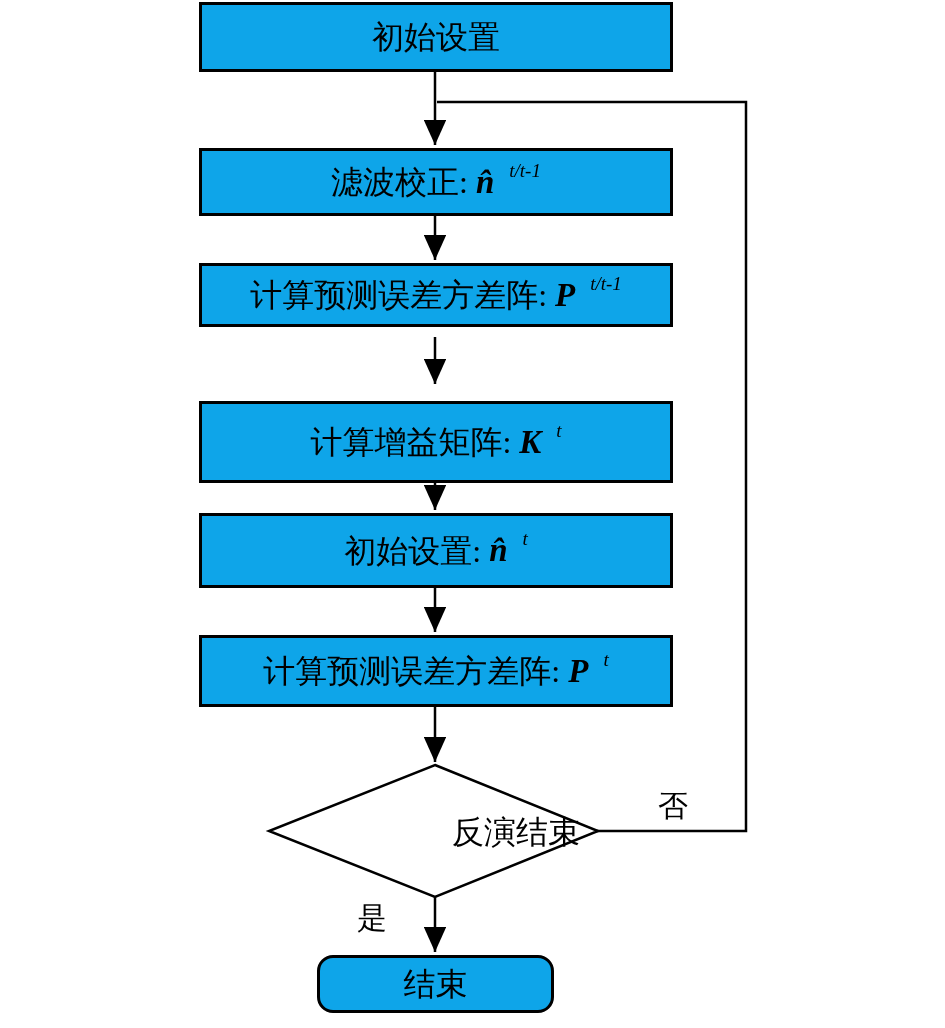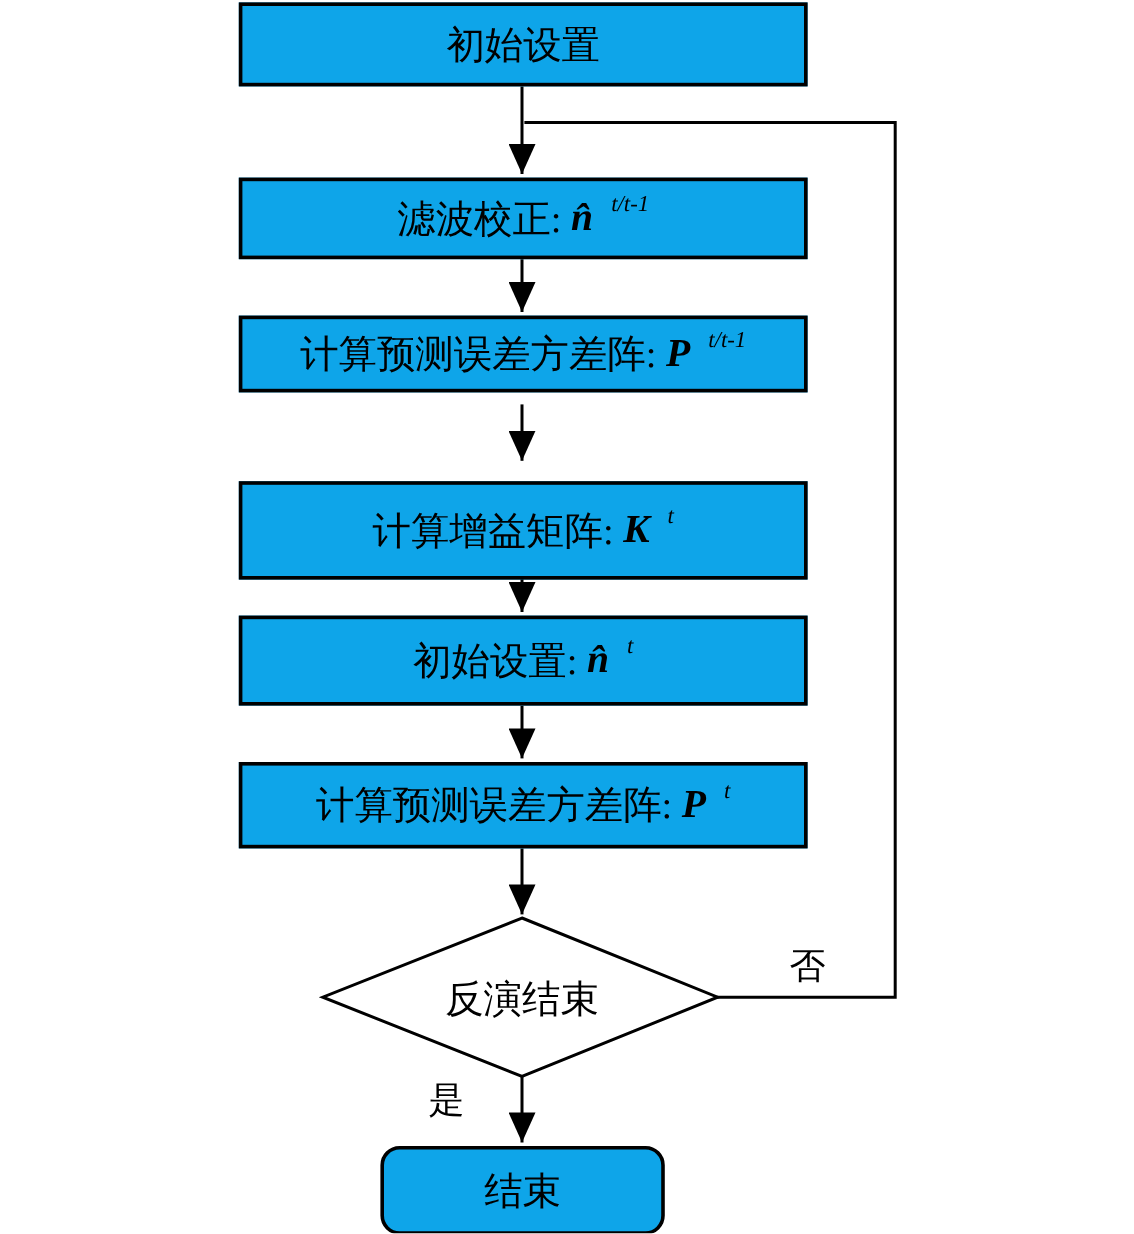--- a/index.html
+++ b/index.html
@@ -51,21 +51,21 @@
     font-size: 19px;
     position: relative;
     top: -12px;
     margin-left: 15px;
   }
   .diamond-label {
     position: absolute;
     left: 290px;
     top: 816px;
     width: 290px;
-    text-align: center;
+    text-align: right;
     font-size: 32px;
     color: #000000;
     line-height: 1;
   }
   .edge-label {
     position: absolute;
     font-size: 30px;
     color: #000000;
     line-height: 1;
   }
@@ -119,17 +119,17 @@
 
   <div class="box" style="top:635px;height:72px">
     <span>计算预测误差方差阵: </span><span class="mvar">P</span><span class="msup">t</span>
   </div>
 
   <div class="diamond-label">反演结束</div>
 
   <span class="edge-label no">否</span>
   <span class="edge-label yes">是</span>
 
-  <div class="box end-box" style="top:955px;height:74px">
+  <div class="box end-box" style="top:955px;height:58px">
     <span>结束</span>
   </div>
 
 </div>
 
 </body></html>

